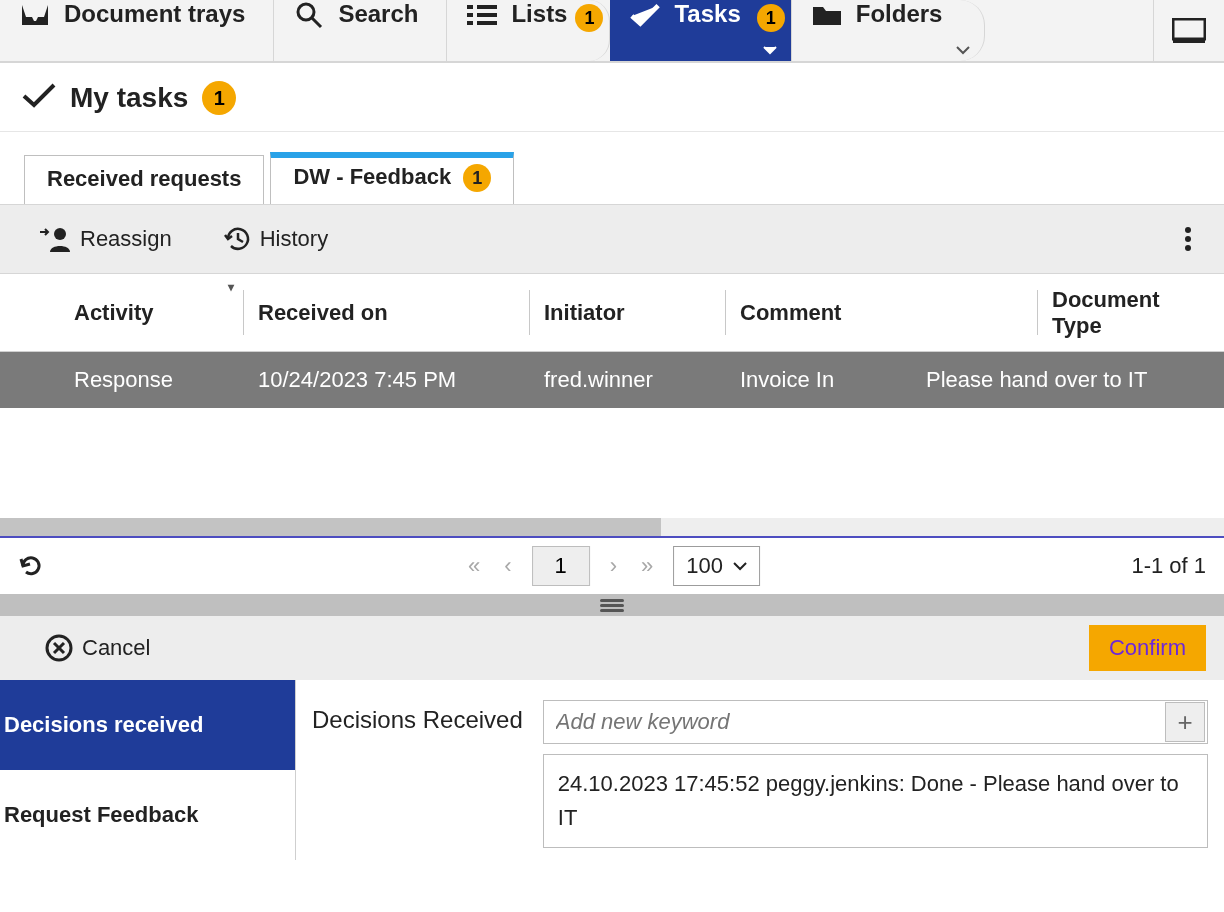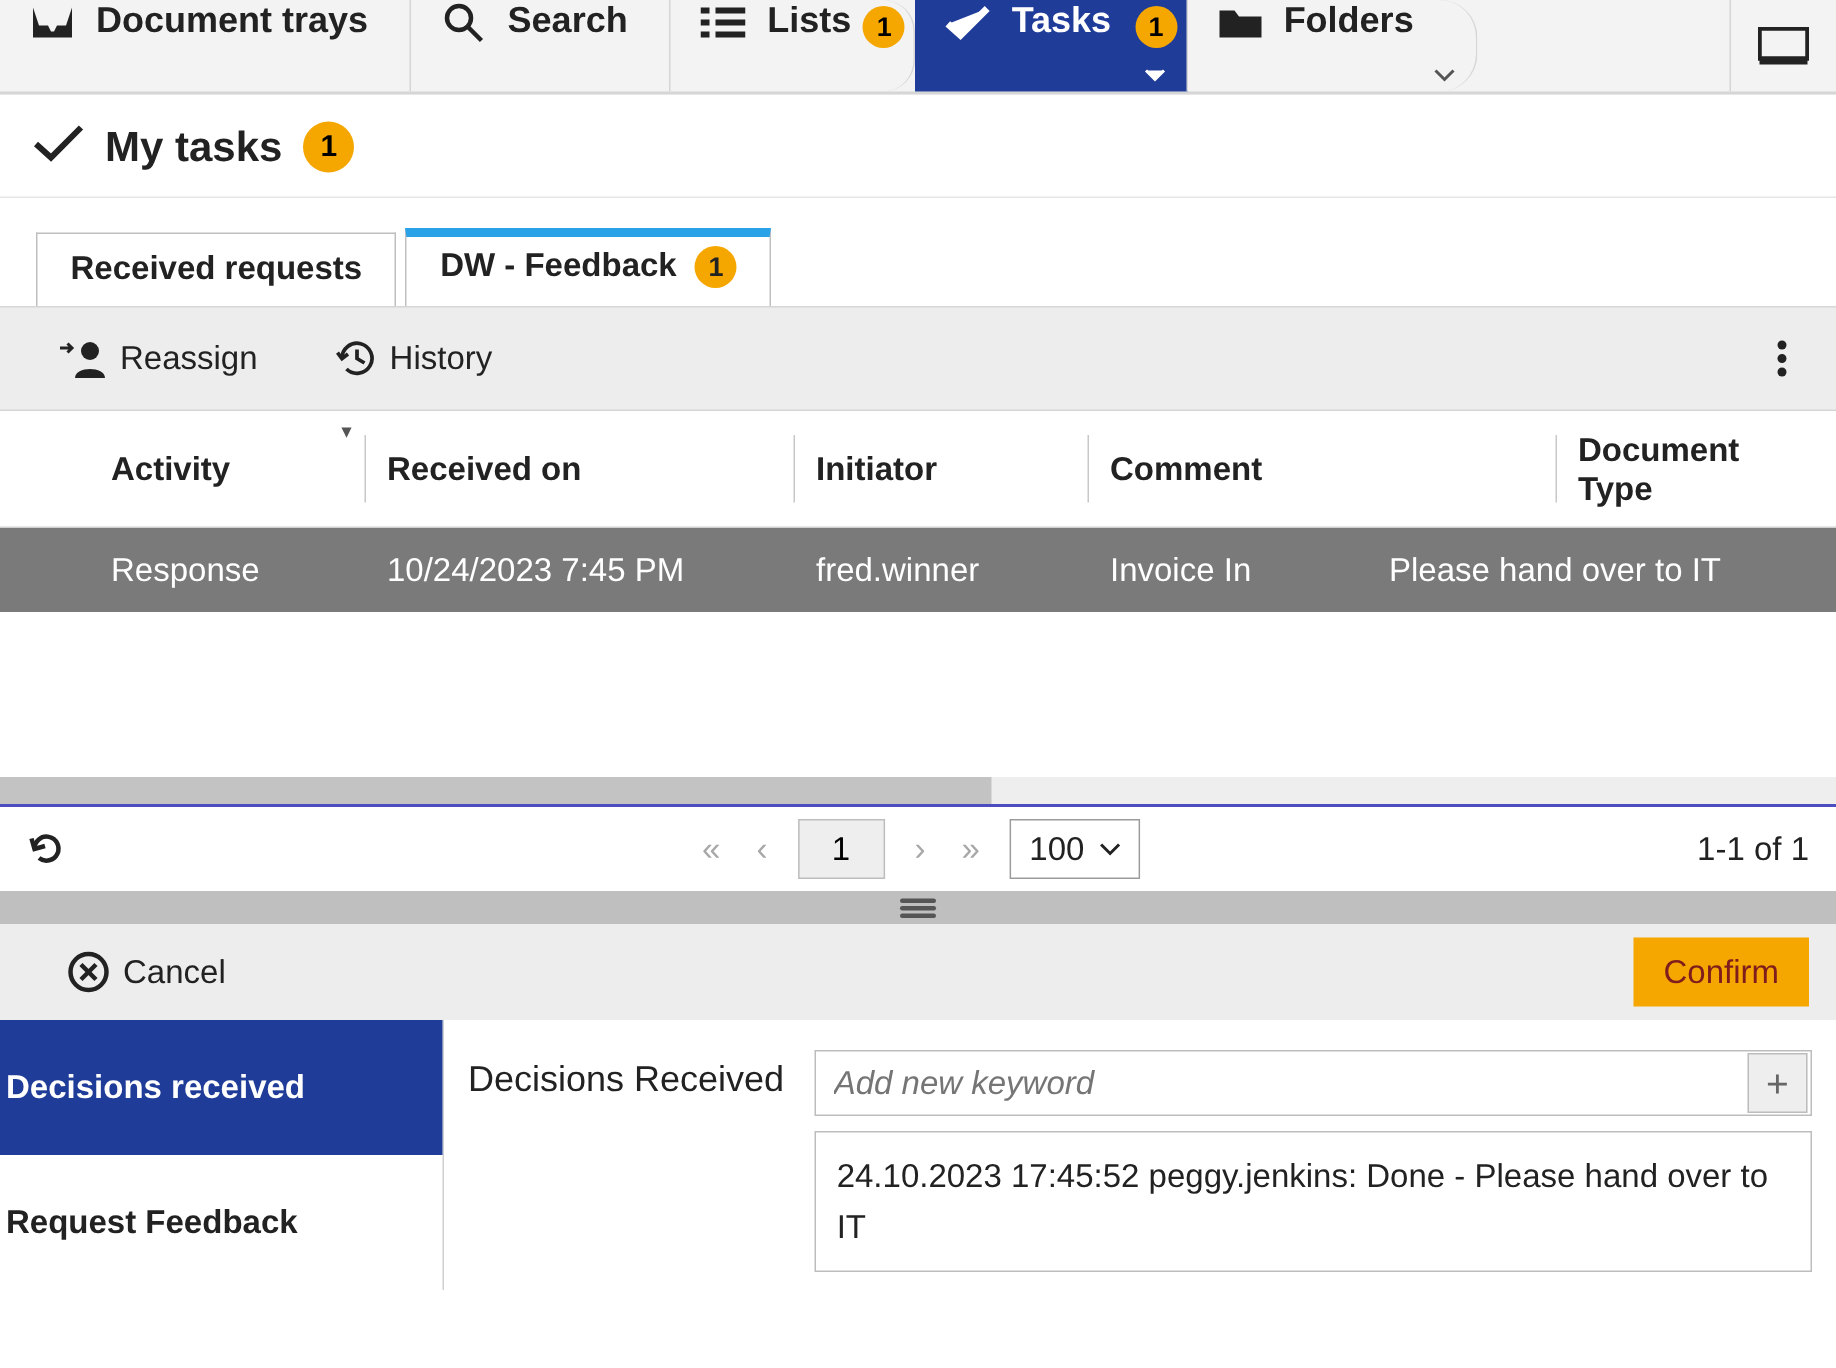--- a/index.html
+++ b/index.html
@@ -204,21 +204,21 @@
     display:flex; align-items:center; height:64px;
     background:#ededed; padding:0 18px 0 44px;
   }
   .actionbar .cancel {
     display:flex; align-items:center; gap:8px; font-size:22px;
     cursor:pointer;
     justify-content:center;
   }
   .actionbar .confirm {
     margin-left:auto;
-    background:#f5a700; color:#7f1d1d;
+    background:#f5a700; color:#6d28d9;
     font-size:22px; padding:10px 20px;
     cursor:pointer;
   }
 
   
   .bottom {
     display:flex; height: 180px;
   }
   .side {
     width:296px; flex:0 0 296px;

